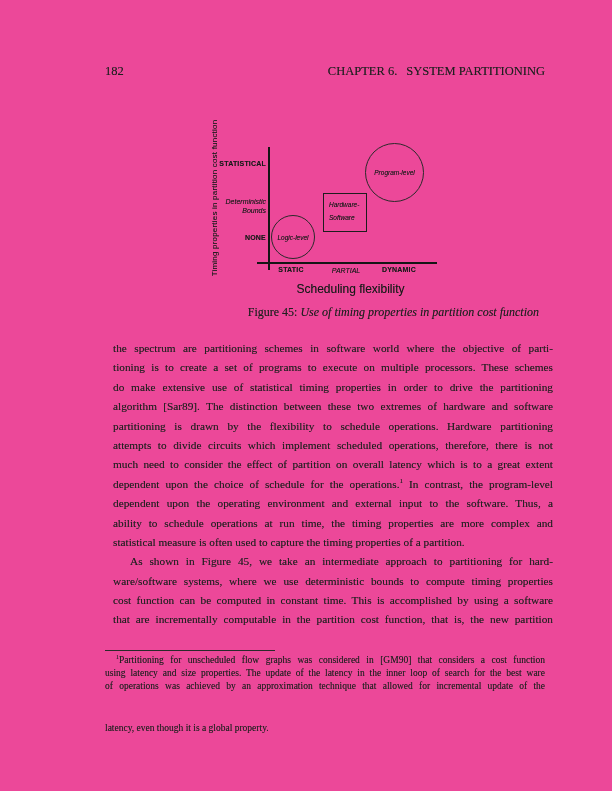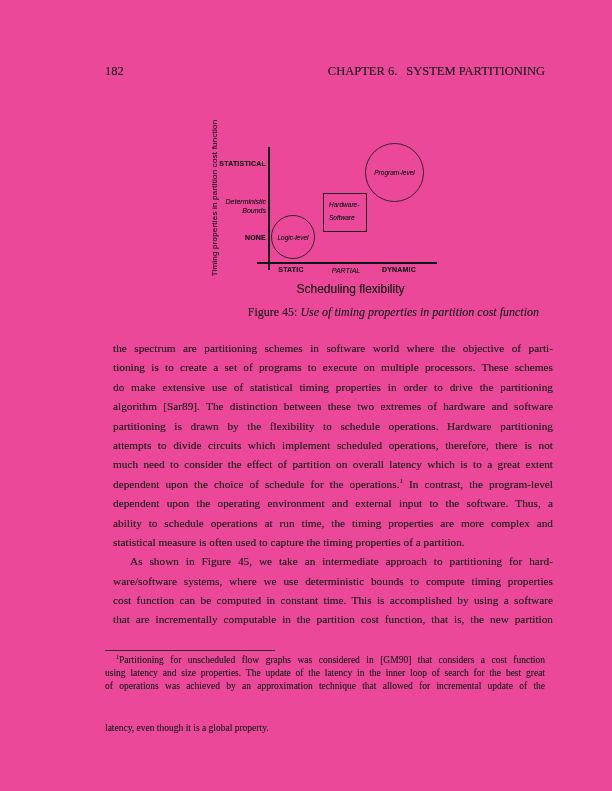--- a/index.html
+++ b/index.html
@@ -149,18 +149,18 @@
       <div class="bline last">statistical measure is often used to capture the timing properties of a partition.</div>
       <div class="bline indent">As shown in Figure 45, we take an intermediate approach to partitioning for hard-</div>
       <div class="bline">ware/software systems, where we use deterministic bounds to compute timing properties</div>
       <div class="bline">cost function can be computed in constant time. This is accomplished by using a software</div>
       <div class="bline">that are incrementally computable in the partition cost function, that is, the new partition</div>
     </div>
 
   <div class="footnote-rule"></div>
   <div class="footnote-text">
       <div class="fline indent"><sup>1</sup>Partitioning for unscheduled flow graphs was considered in [GM90] that considers a cost function</div>
-      <div class="fline">using latency and size properties. The update of the latency in the inner loop of search for the best great</div>
+      <div class="fline">using latency and size properties. The update of the latency in the inner loop of search for the best ware</div>
       <div class="fline">of operations was achieved by an approximation technique that allowed for incremental update of the</div>
       <div class="fline last">latency, even though it is a global property.</div>
     </div>
 
 </div>
 
 </body></html>

